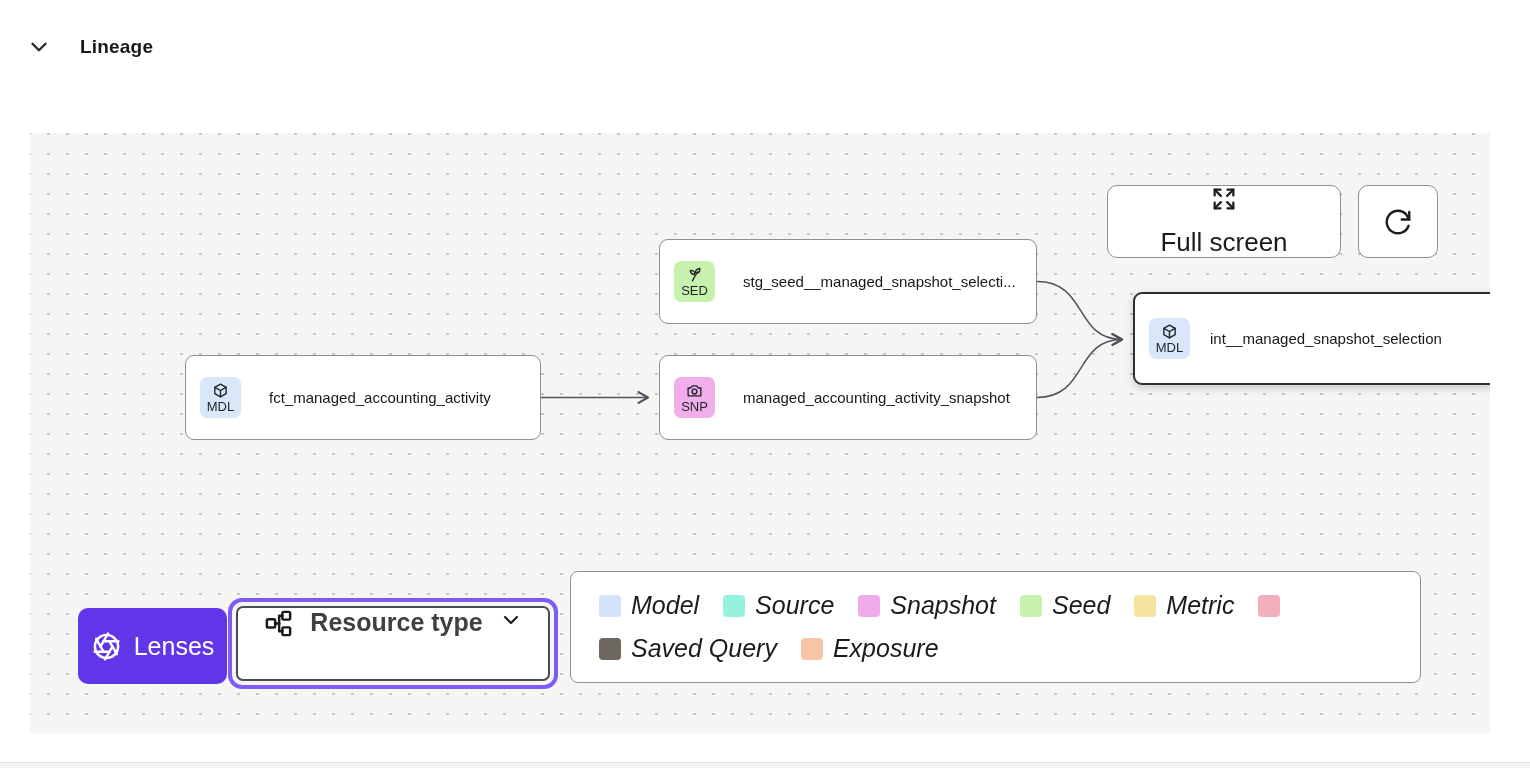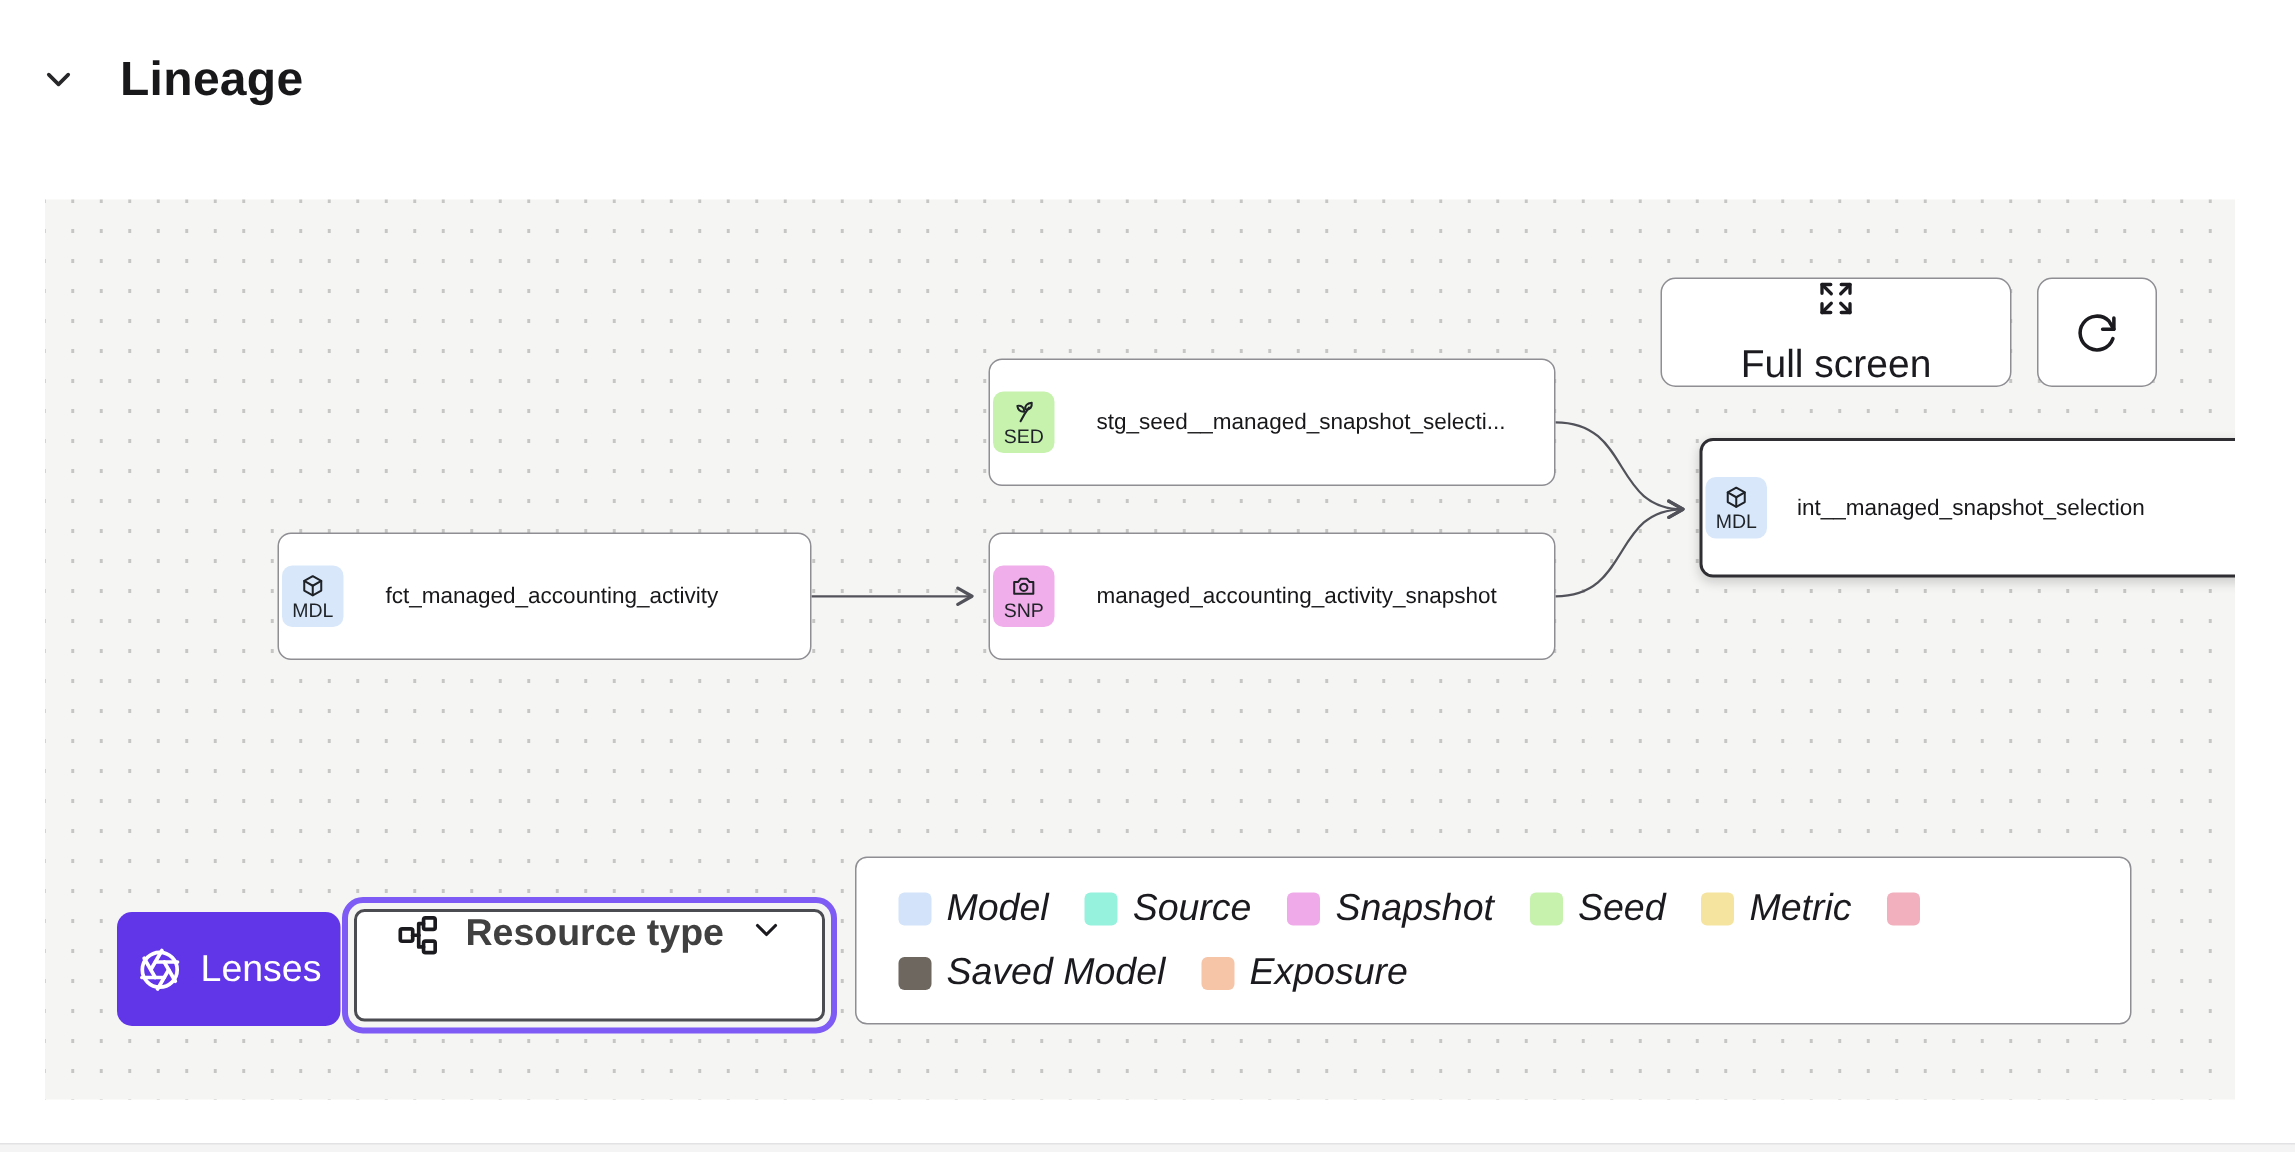--- a/index.html
+++ b/index.html
@@ -2,40 +2,40 @@
 <html><head>
 <meta charset="utf-8">
 <style>
   * { margin:0; padding:0; box-sizing:border-box; }
   html,body { width:1530px; height:768px; background:#ffffff; font-family:"Liberation Sans","DejaVu Sans",sans-serif; overflow:hidden; }
   .page { position:relative; width:1530px; height:768px; background:#fff; }
 
   
   .header { position:absolute; left:26px; top:34px; display:flex; align-items:center; gap:28px; }
   .header .chev { width:26px; height:26px; color:#27272a; cursor:pointer; }
-  .header h1 { font-size:32px; font-weight:700; color:#18181b; letter-spacing:.2px; }
+  .header h1 { font-size:19px; font-weight:700; color:#18181b; letter-spacing:.2px; }
 
   
   .canvas { position:absolute; left:30px; top:133px; width:1460px; height:600px;
     background:#f5f5f4;
     background-image:radial-gradient(circle, #c6c6c4 1.2px, transparent 1.3px);
     background-size:19px 20px; background-position:9px 11px;
     overflow:hidden; }
 
   .edges { position:absolute; left:0; top:0; width:1460px; height:600px; pointer-events:none; }
 
   
   .btn { position:absolute; display:flex; align-items:center; justify-content:center; gap:14px;
     background:#ffffff; border:1.5px solid #8e8e93; border-radius:10px; cursor:pointer; }
   .btn-fullscreen { left:1077px; top:52px; width:234px; height:73px; font-size:26px; font-weight:500; color:#1b1b1f;flex-direction:column; }
   .btn-refresh { left:1328px; top:52px; width:80px; height:73px; }
   .btn svg { flex:0 0 auto; }
 
   
-  .node { position:absolute; display:flex; align-items:center; gap:28px; padding-left:2px;
+  .node { position:absolute; display:flex; align-items:center; gap:28px; padding-left:14px;
     background:#ffffff; border:1.3px solid #8e8e93; border-radius:9px; cursor:pointer; }
   .node-sed { left:629px; top:106px; width:378px; height:85px; }
   .node-fct { left:155px; top:222px; width:356px; height:85px; }
   .node-snp { left:629px; top:222px; width:378px; height:85px; }
   .node-int { left:1103px; top:159px; width:420px; height:93px; border:2.5px solid #2f2f33;
     box-shadow:0 3px 8px rgba(0,0,0,.18); gap:20px; }
   .badge { width:41px; height:41px; border-radius:7px; display:flex; flex-direction:column;
     align-items:center; justify-content:center; gap:1px; flex:0 0 auto; }
   .badge .btxt { font-size:13px; font-weight:500; color:#1f2328; line-height:1; }
   .node .nlabel { font-size:15px; color:#18181b; white-space:nowrap; }
@@ -204,21 +204,21 @@
       </span>
       <span class="leg-item">
         <span class="leg-swatch" style="background-color: rgb(245, 227, 160);"></span>
         <span class="leg-label">Metric</span>
       </span>
       <span class="leg-item">
         <span class="leg-swatch" style="background-color: rgb(242, 175, 190);"></span>
       </span>
       <span class="leg-item">
         <span class="leg-swatch" style="background-color: rgb(109, 103, 95);"></span>
-        <span class="leg-label">Saved Model</span>
+        <span class="leg-label">Saved Query</span>
       </span>
       <span class="leg-item">
         <span class="leg-swatch" style="background-color: rgb(246, 196, 167);"></span>
         <span class="leg-label">Exposure</span>
       </span>
     </div>
 
   </div>
 
   <div class="footer-strip"></div>

